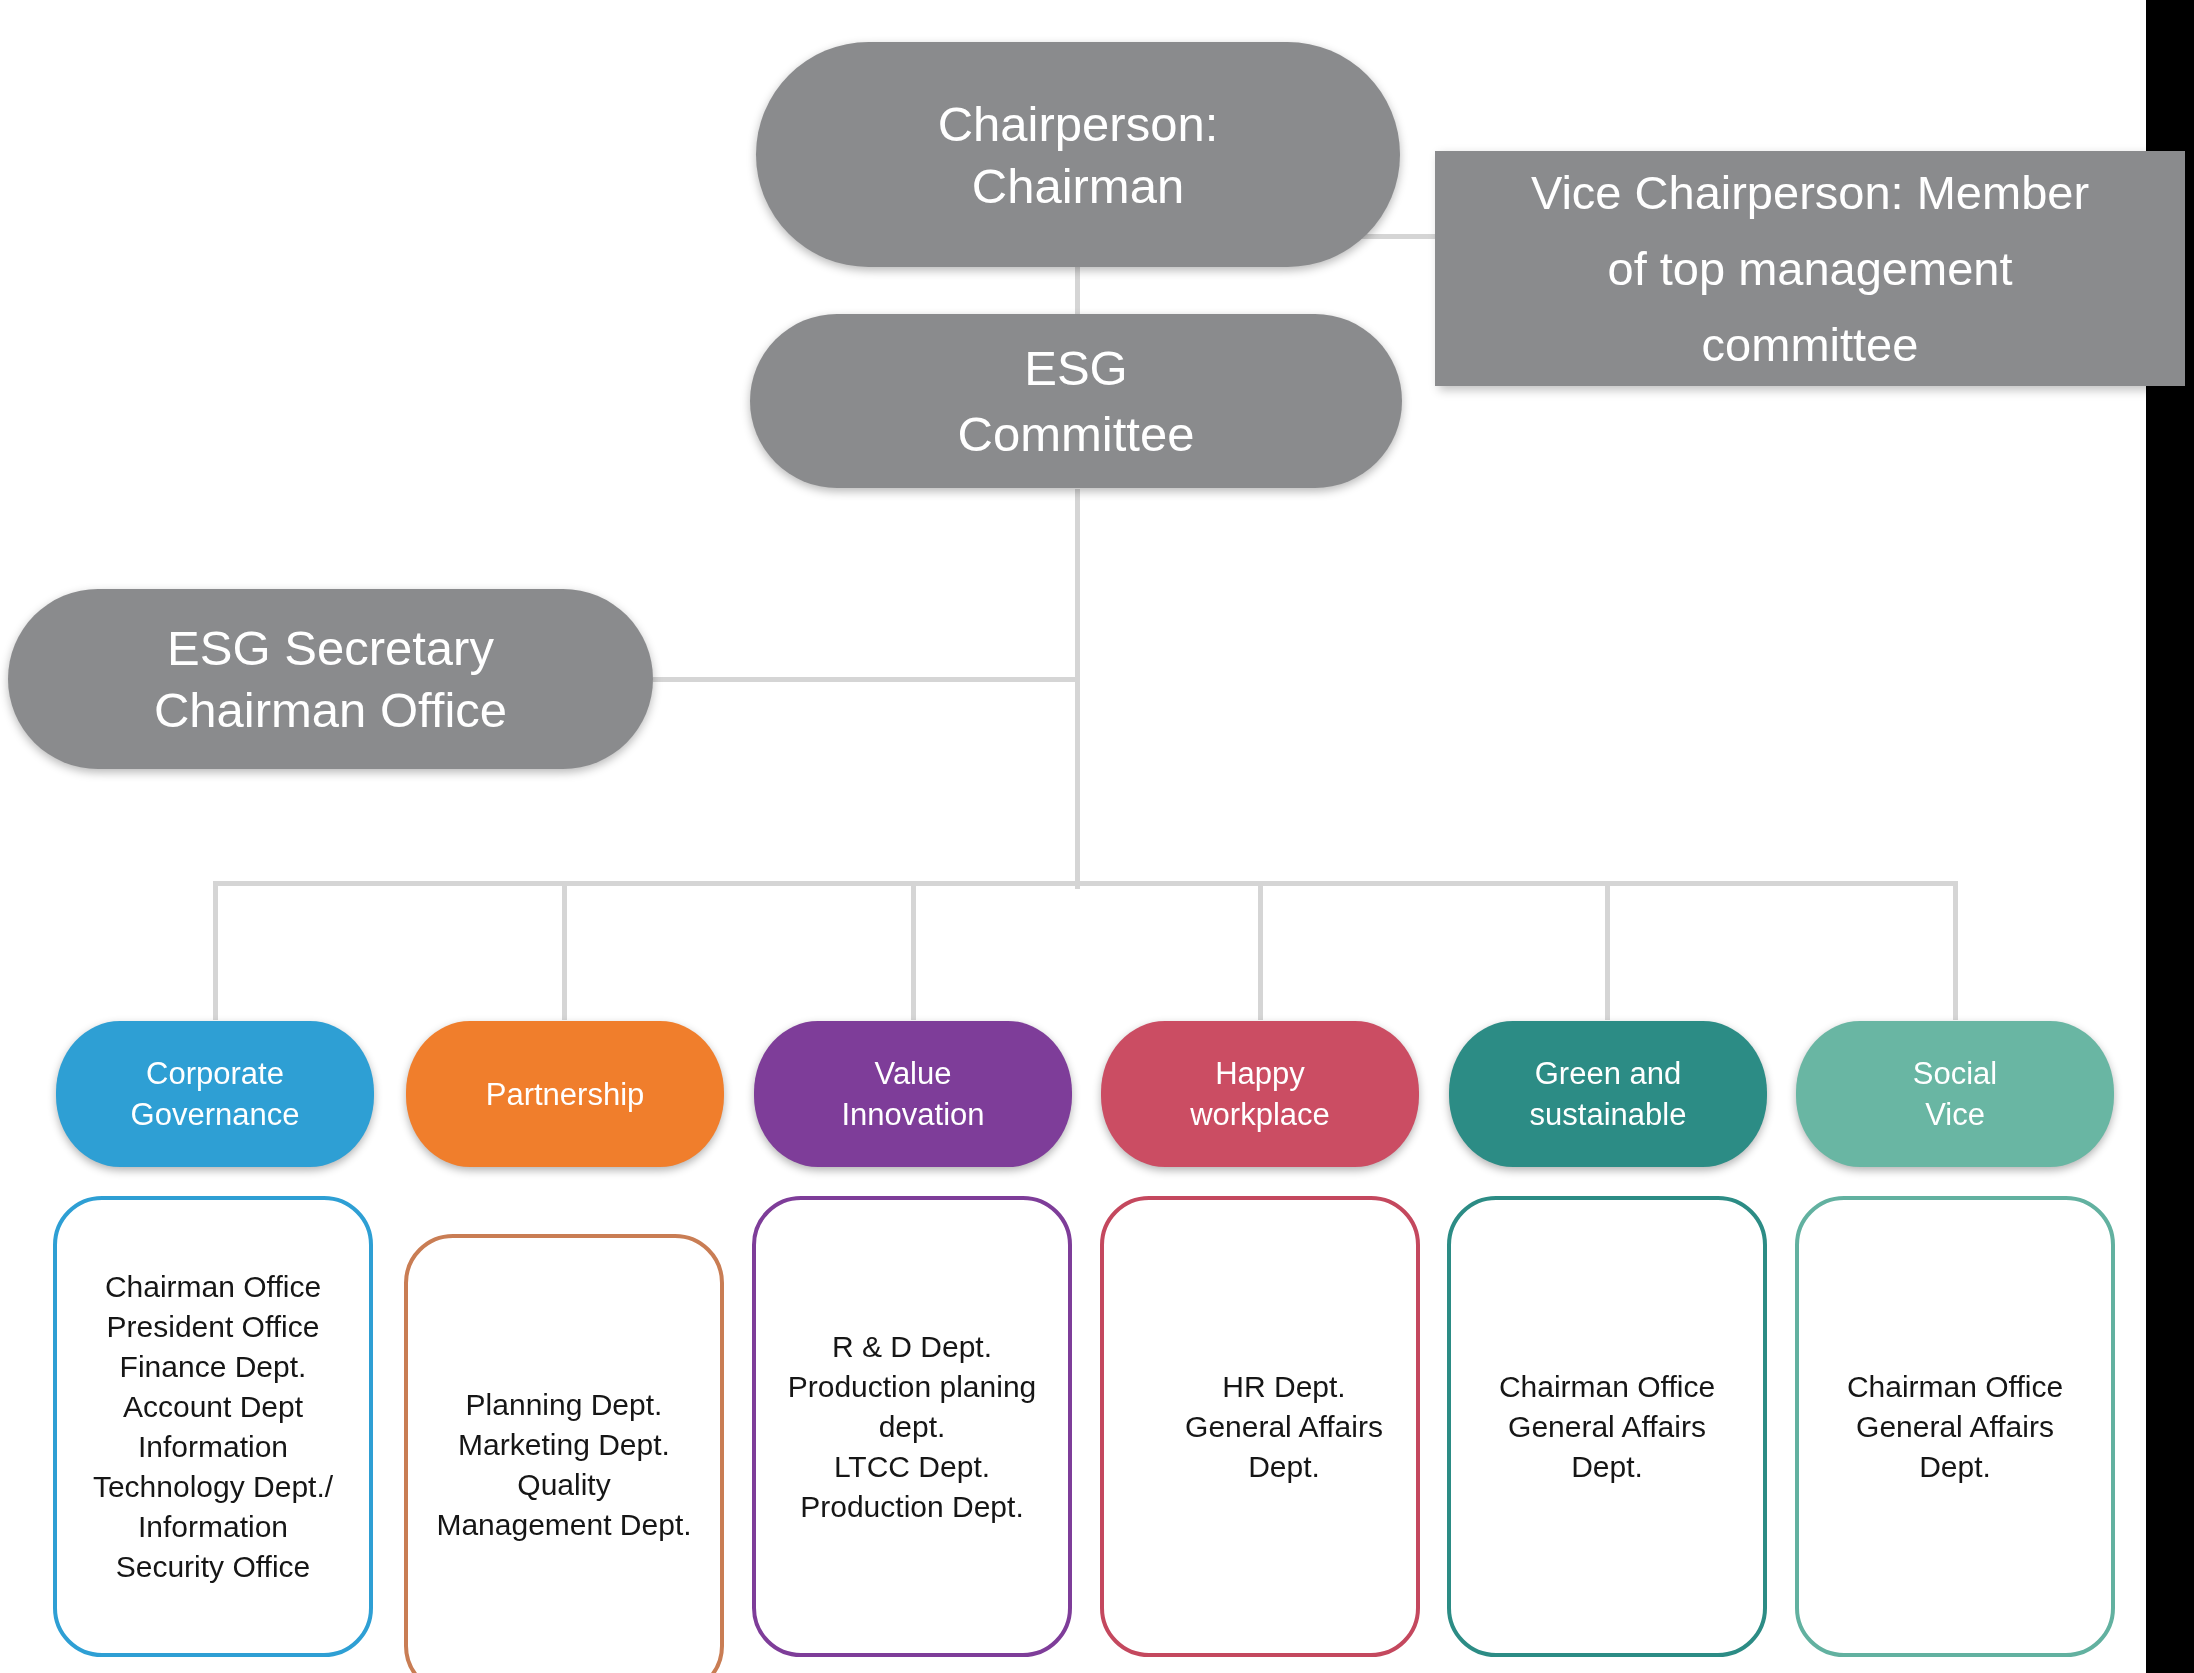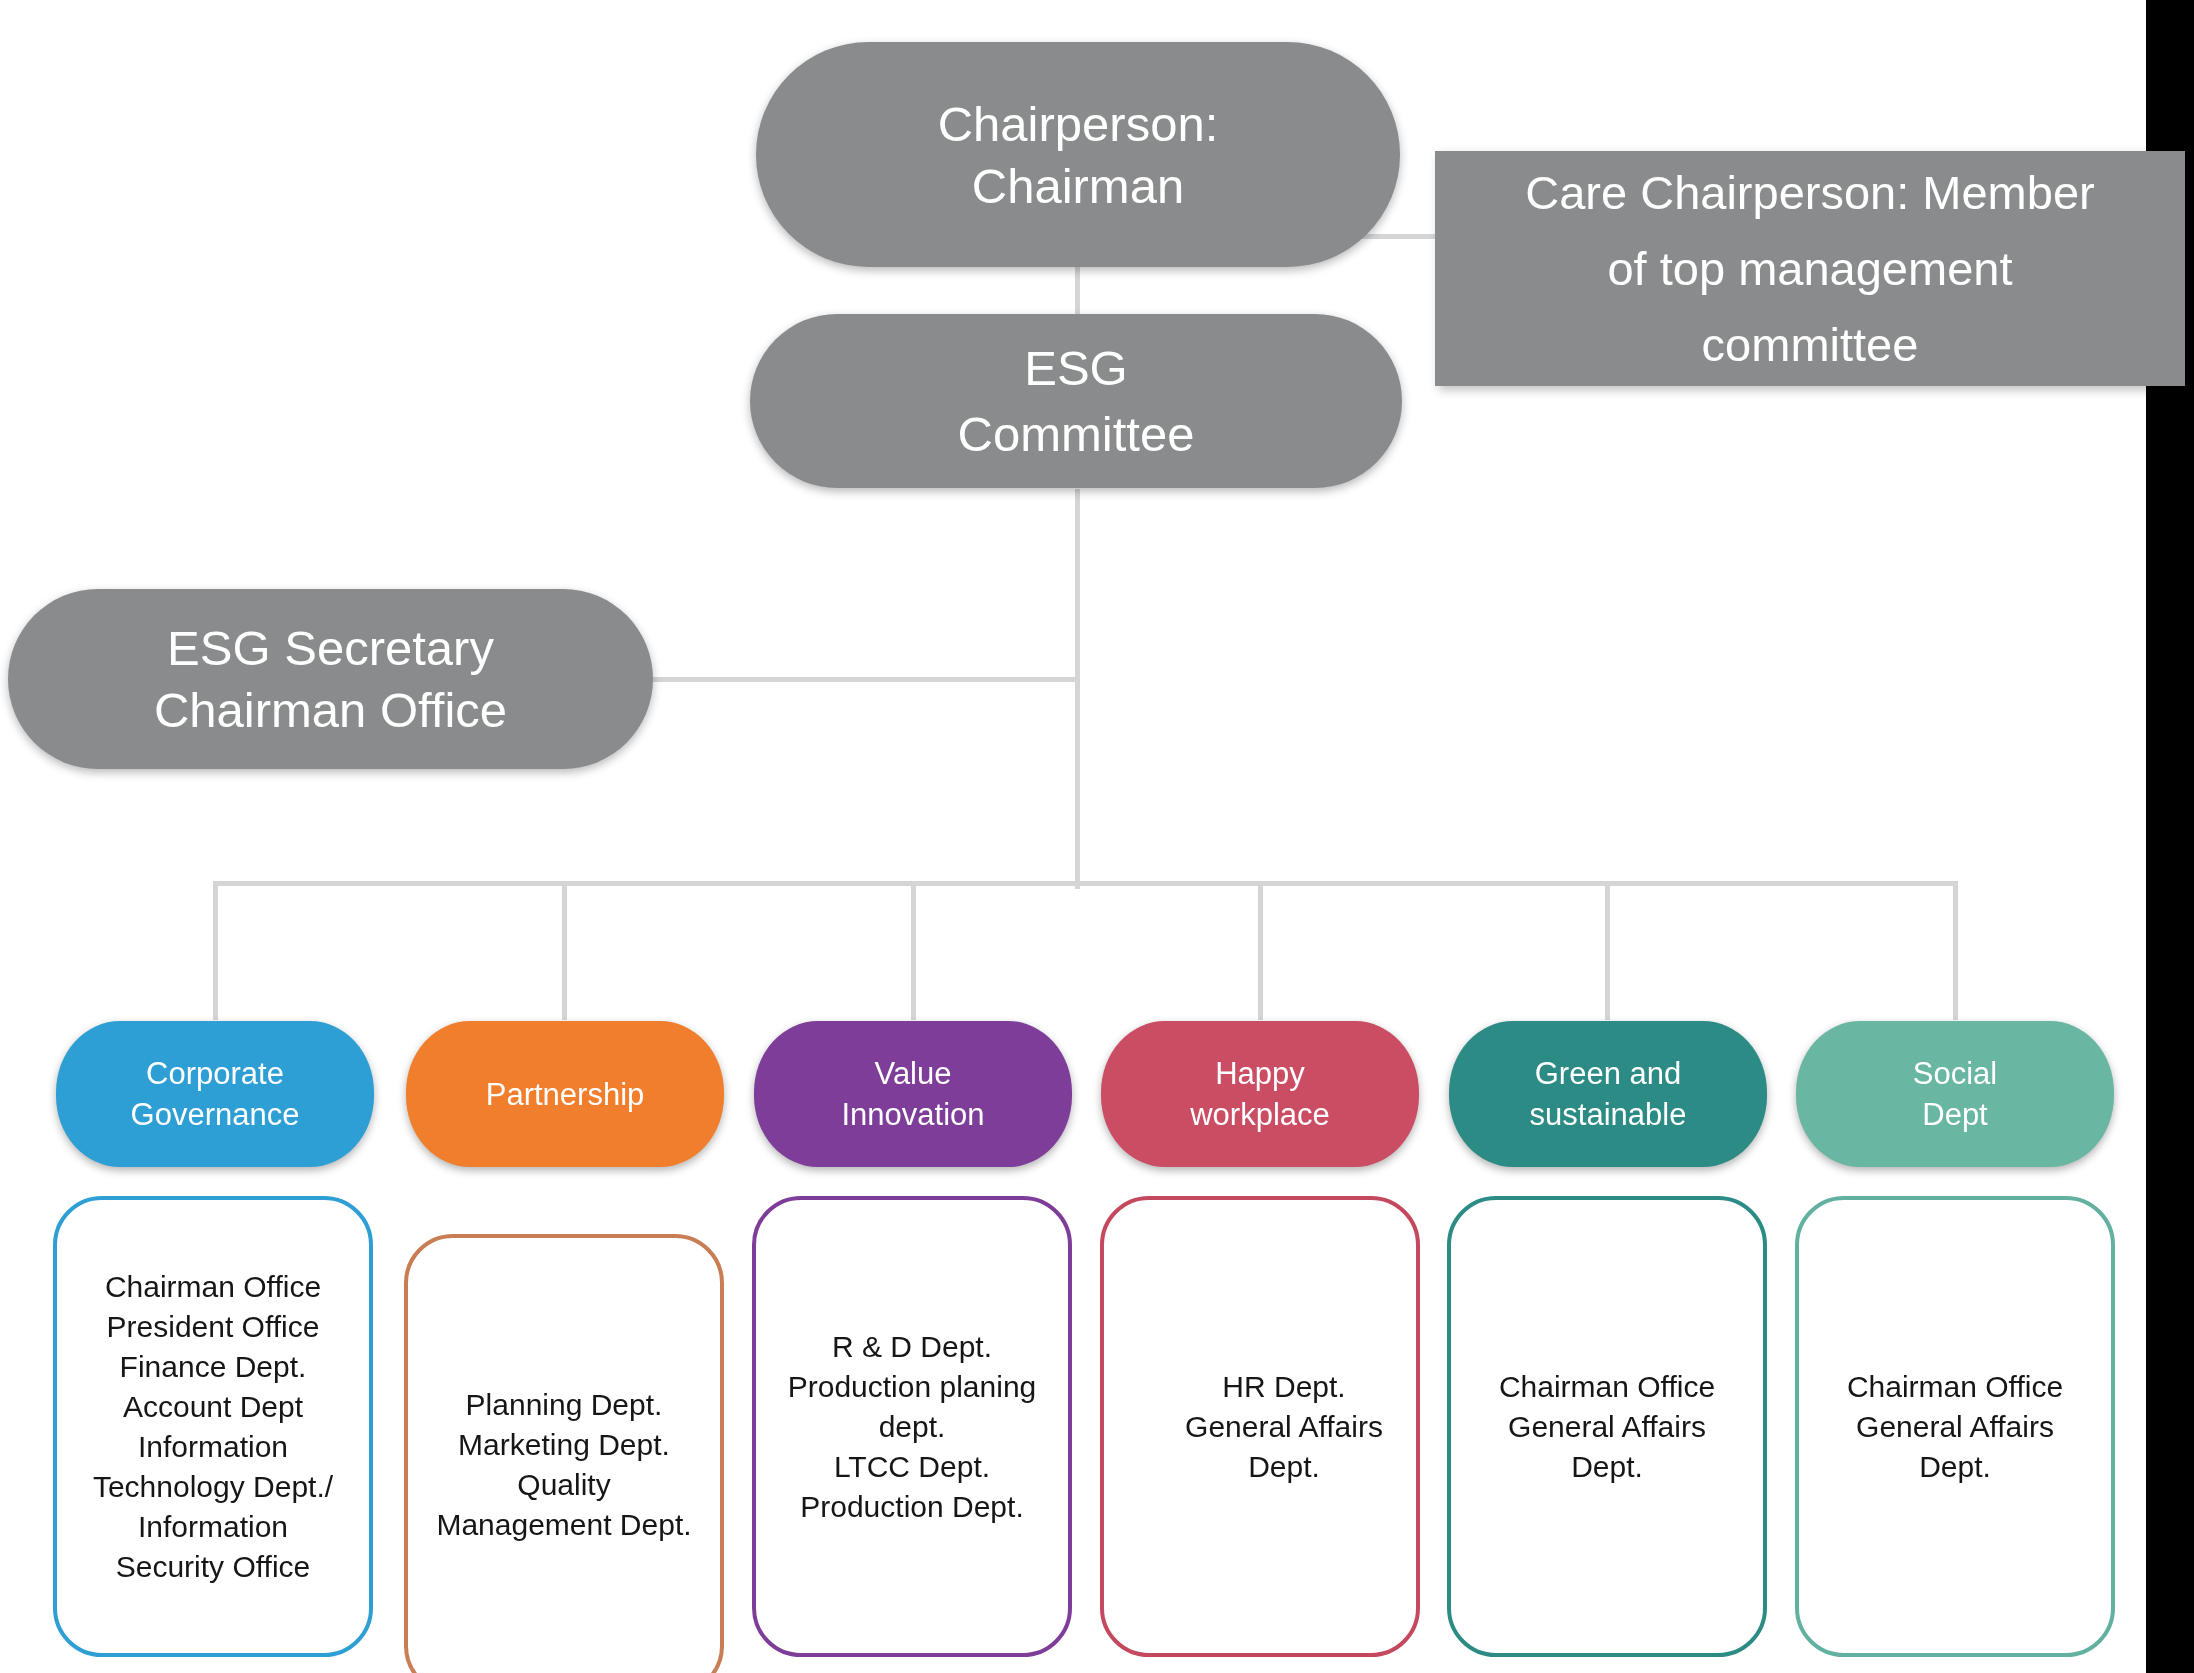--- a/index.html
+++ b/index.html
@@ -132,21 +132,21 @@
   <div class="conn stub stub4"></div>
   <div class="conn stub stub5"></div>
   <div class="conn stub stub6"></div>
 
   <div class="gray-node pill chairperson">
     <span class="txt">Chairperson:
 Chairman</span>
   </div>
 
   <div class="gray-node vice">
-    <span class="txt">Care Chairperson: Member
+    <span class="txt">Vice Chairperson: Member
 of top management
 committee</span>
   </div>
 
   <div class="gray-node pill esg">
     <span class="txt">ESG
 Committee</span>
   </div>
 
   <div class="gray-node pill secretary">
@@ -168,21 +168,21 @@
   <div class="pillar-pill pp4" style="background-color: rgb(203, 77, 99);">
     <span class="txt">Happy
 workplace</span>
   </div>
   <div class="pillar-pill pp5" style="background-color: rgb(44, 140, 133);">
     <span class="txt">Green and
 sustainable</span>
   </div>
   <div class="pillar-pill pp6" style="background-color: rgb(105, 182, 163);">
     <span class="txt">Social
-Dept</span>
+Vice</span>
   </div>
 
   <div class="dept-box db1" style="border-color: rgb(46, 159, 212);">
     <span class="txt">Chairman Office
 President Office
 Finance Dept.
 Account Dept
 Information
 Technology Dept./
 Information

